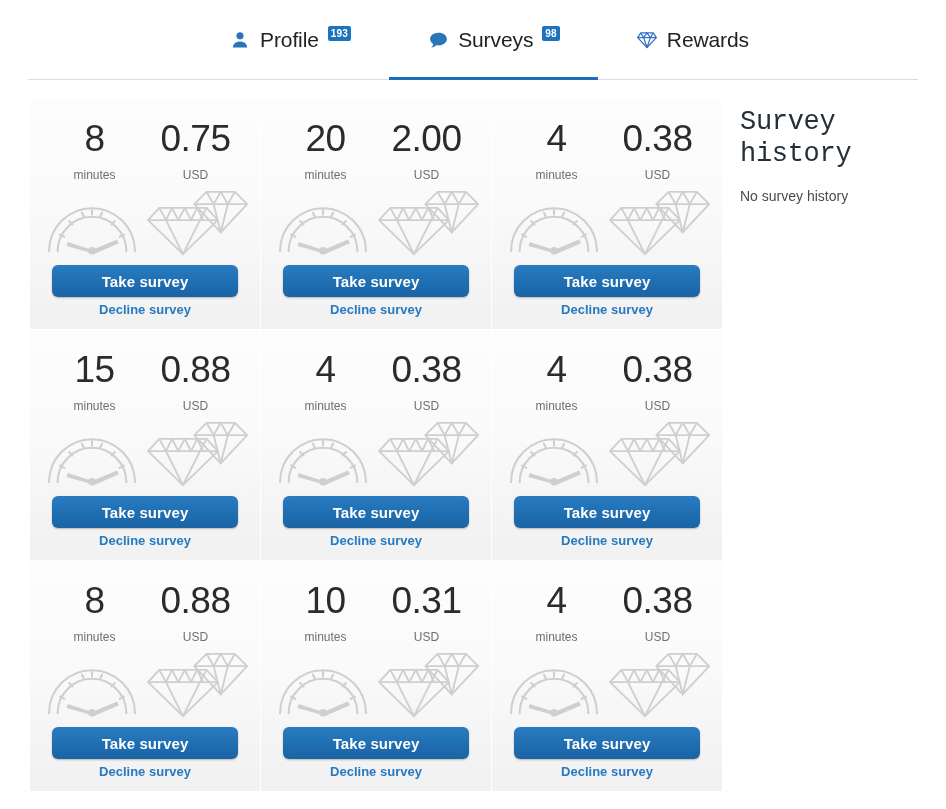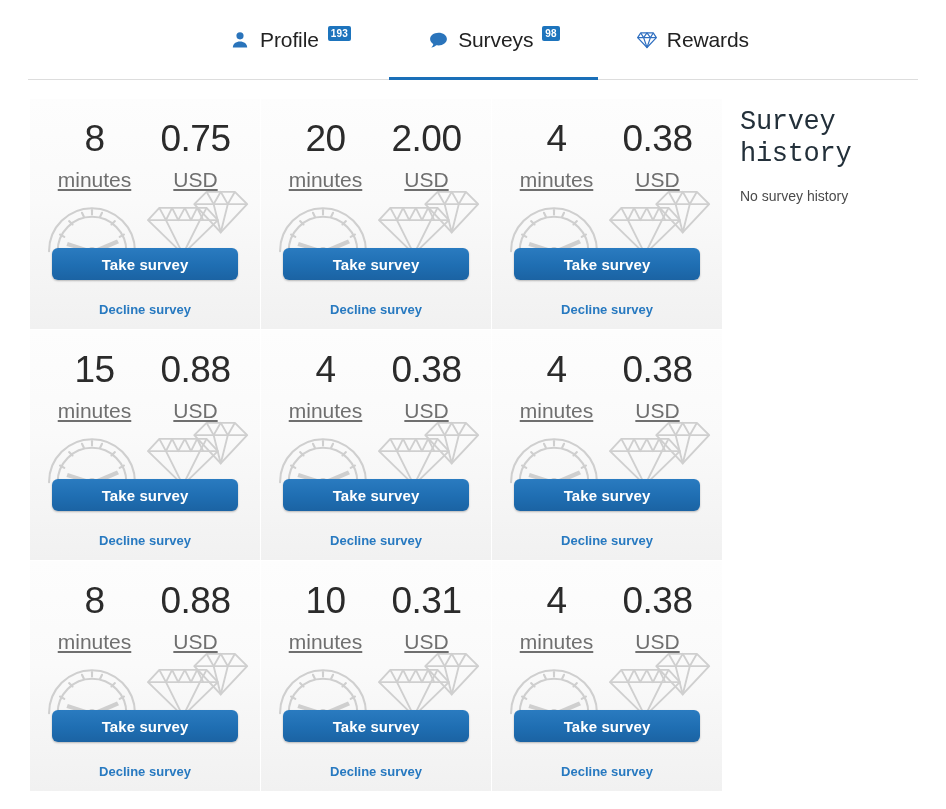--- a/index.html
+++ b/index.html
@@ -113,25 +113,24 @@
   }
   .stat { width: 50%; text-align: center; }
   .stat-value {
     font-size: 37px;
     line-height: 40px;
     color: #2b2b2b;
     font-weight: 400;
     letter-spacing: -0.5px;
   }
   .stat-unit {
-    font-size: 21px;
+    font-size: 12px;
     color: #6f6f6f;
     margin-top: 9px;
     font-weight: 400;
-    text-decoration: underline;
   }
 
   .card-icons {
     position: absolute;
     top: 90px;
     left: 0; right: 0;
     display: flex;
     justify-content: space-around;
     align-items: center;
     padding: 0 8px;
@@ -155,21 +154,21 @@
     font-size: 15px;
     font-family: "Liberation Sans", sans-serif;
     font-weight: 700;
     cursor: pointer;
     box-shadow: 0 1px 2px rgba(0,0,0,0.25);
     letter-spacing: 0.1px;
   }
   .link-decline {
     display: block;
     text-align: center;
-    margin-top: 22px;
+    margin-top: 5px;
     font-size: 13px;
     color: #2779c0;
     text-decoration: none;
     font-weight: 700;
     cursor: pointer;
   }
 
   
   .history-col {
     padding-top: 26px;

